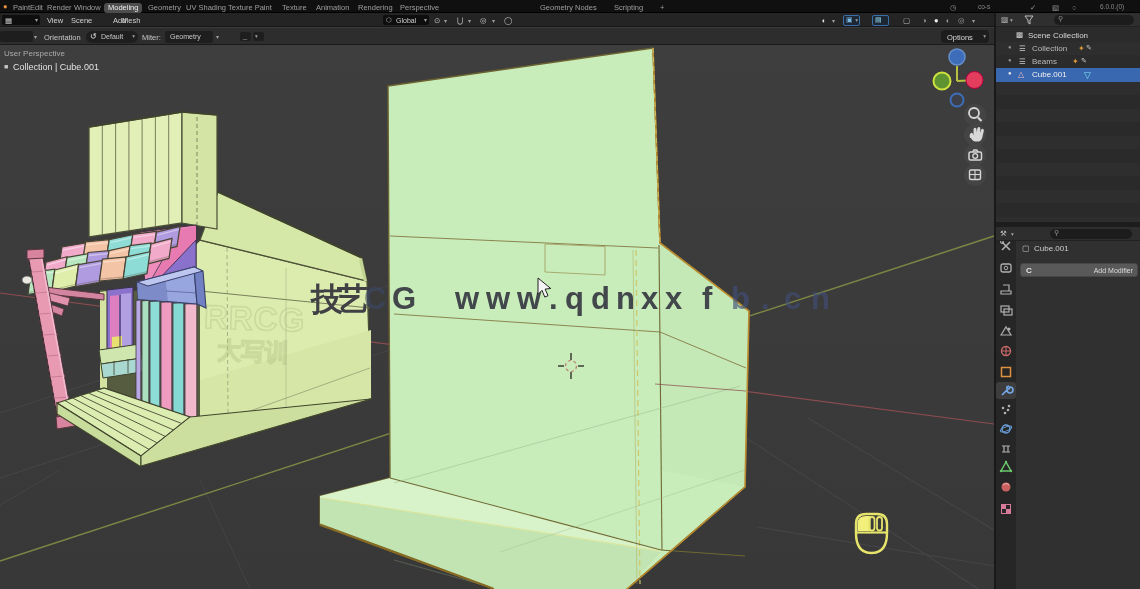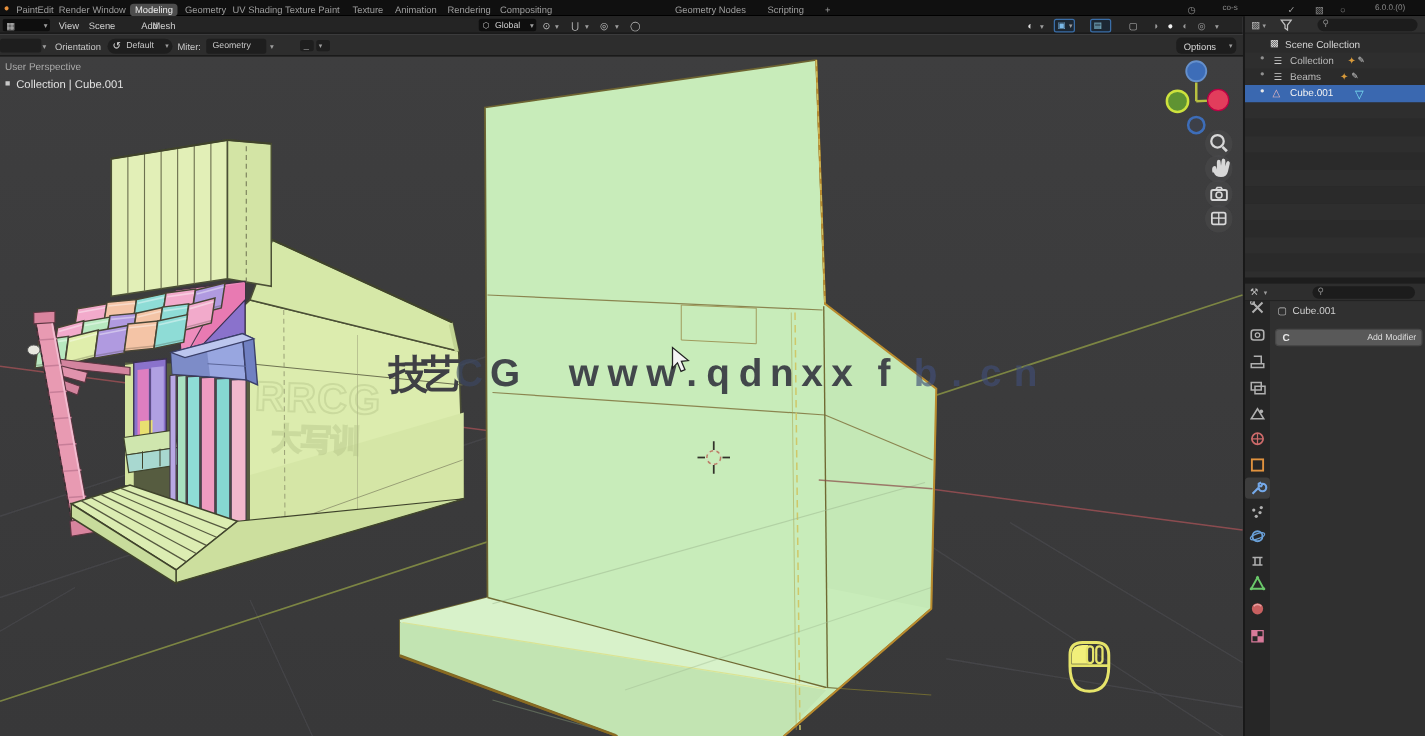--- a/index.html
+++ b/index.html
@@ -240,21 +240,21 @@
   <div class="abs t" style="left:30px;top:2.5px">Edit</div>
   <div class="abs t" style="left:47px;top:2.5px">Render</div>
   <div class="abs t" style="left:74px;top:2.5px">Window</div>
   <div class="abs t" style="left:104px;top:2.5px;background:#4d4d4d;color:#ececec;padding:0 4px;border-radius:3px;height:10px;line-height:10px">Modeling</div>
   <div class="abs t" style="left:148px;top:2.5px">Geometry</div>
   <div class="abs t" style="left:186px;top:2.5px">UV Shading</div>
   <div class="abs t" style="left:228px;top:2.5px">Texture Paint</div>
   <div class="abs t" style="left:282px;top:2.5px">Texture</div>
   <div class="abs t" style="left:316px;top:2.5px">Animation</div>
   <div class="abs t" style="left:358px;top:2.5px">Rendering</div>
-  <div class="abs t" style="left:400px;top:2.5px">Compositing</div>
+  <div class="abs t" style="left:400px;top:2.5px">Perspective</div>
   <div class="abs t" style="left:540px;top:2.5px">Geometry Nodes</div>
   <div class="abs t" style="left:614px;top:2.5px">Scripting</div>
   <div class="abs t" style="left:660px;top:2.5px">+</div>
   <div class="abs t" style="left:950px;top:2.5px;color:#8a8a8a">◷</div>
   <div class="abs t" style="left:978px;top:3px;color:#8a8a8a;font-size:6.5px">co-s</div>
   <div class="abs t" style="left:1030px;top:2.5px;color:#9a9a9a">✓</div>
   <div class="abs t" style="left:1052px;top:2.5px;color:#8a8a8a">▧</div>
   <div class="abs t" style="left:1072px;top:2.5px;color:#8a8a8a">○</div>
   <div class="abs t" style="left:1100px;top:3px;color:#888;font-size:6.5px">6.0.0.(0)</div>
 </div>

